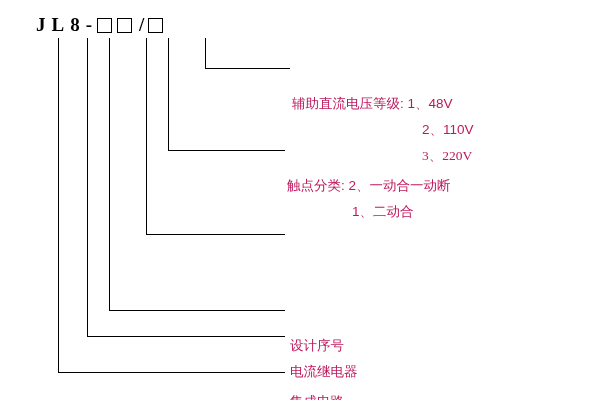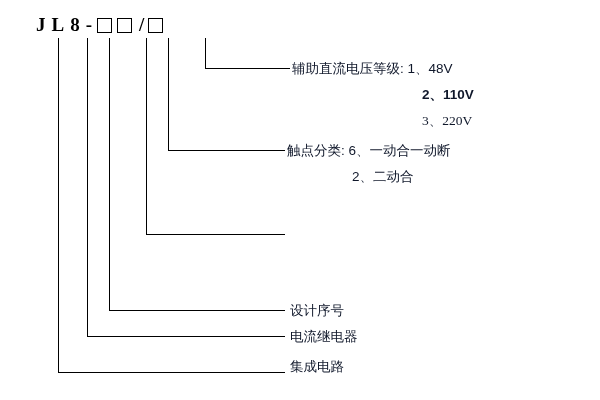--- a/index.html
+++ b/index.html
@@ -70,21 +70,22 @@
     height: 1px;
     background: #000;
   }
 
   
   .label-block {
     position: absolute;
     font-size: 13.5px;
     line-height: 26px;
     white-space: nowrap;
-    color: #0f172a;
+    color: #be185d;
+    margin-top: 35px;
   }
   .label-block div {
     white-space: nowrap;
   }
   .indent1 { padding-left: 26px; }
   .indent2 { padding-left: 26px; }
 </style>
 </head>
 <body>
 
@@ -114,27 +115,27 @@
   <div class="hline" style="left:109px; top:310px; width:176px;"></div>
 
   <div class="vline" style="left:87px; top:38px; height:298px;"></div>
   <div class="hline" style="left:87px; top:336px; width:198px;"></div>
 
   <div class="vline" style="left:58px; top:38px; height:334px;"></div>
   <div class="hline" style="left:58px; top:372px; width:227px;"></div>
 
   <div class="label-block" style="left:292px; top:56px;">
     <div>辅助直流电压等级: 1、48V</div>
-    <div class="indent1" style="padding-left:130px;font-weight:bold;">2、110V</div>
+    <div class="indent1" style="padding-left:130px;">2、110V</div>
     <div class="indent2" style="padding-left:130px;font-family:Liberation Serif, serif;">3、220V</div>
   </div>
 
   <div class="label-block" style="left:287px; top:138px;">
-    <div>触点分类: 6、一动合一动断</div>
-    <div style="padding-left:65px;">2、二动合</div>
+    <div>触点分类: 2、一动合一动断</div>
+    <div style="padding-left:65px;">1、二动合</div>
   </div>
 
 
   <div class="label-block" style="left:290px; top:324px;">
     <div>电流继电器</div>
   </div>
 
   <div class="label-block" style="left:290px; top:298px;">
     <div>设计序号</div>
   </div>

